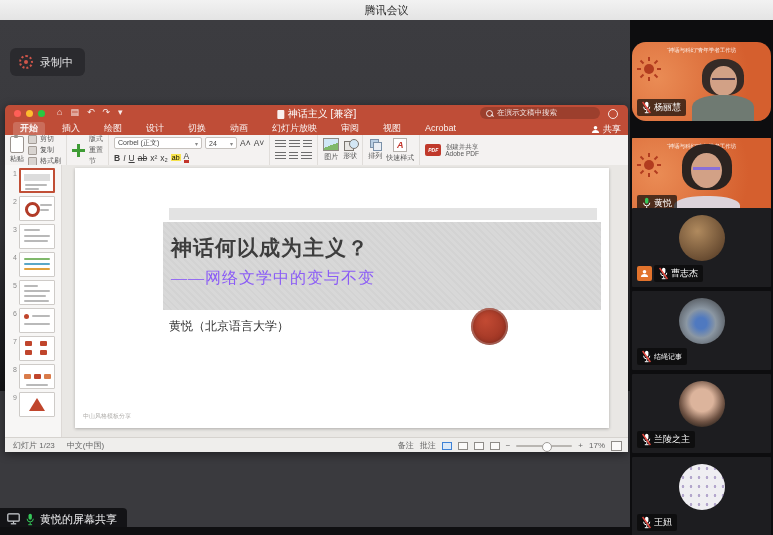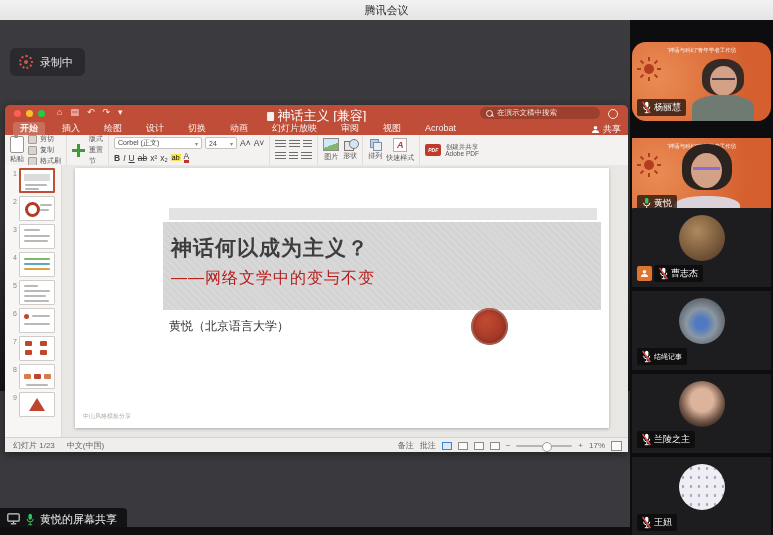--- a/index.html
+++ b/index.html
@@ -15,21 +15,21 @@
   .rec-badge span.lbl{font-size:11px;color:#e3e3e5;}
   
   .ppt{position:absolute;left:5px;top:85px;width:623px;height:347px;border-radius:5px 5px 0 0;overflow:hidden;box-shadow:0 2px 10px rgba(0,0,0,.45);}
   .ppt-titlebar{position:absolute;left:0;top:0;width:100%;height:17px;background:#bf4d37;}
   .traffic{position:absolute;left:9px;top:5px;display:flex;gap:5px;}
   .traffic i{width:7px;height:7px;border-radius:50%;display:block;}
   .tl-red{background:#ff5f57}.tl-yel{background:#febc2e}.tl-grn{background:#28c840}
   .qa-icons{position:absolute;left:52px;top:2px;display:flex;gap:8px;font-size:9px;color:rgba(255,255,255,.9);}
   .doc-title{position:absolute;left:50%;top:2px;transform:translateX(-50%);display:flex;align-items:center;gap:4px;}
   .doc-title .pg{width:7px;height:9px;background:rgba(255,255,255,.92);border-radius:1px;}
-  .doc-title span{font-size:13px;color:#fff;white-space:nowrap;}
+  .doc-title span{font-size:10px;color:#fff;white-space:nowrap;}
   .ppt-search{position:absolute;right:28px;top:2px;width:108px;height:12px;background:rgba(0,0,0,.18);border-radius:6px;display:flex;align-items:center;gap:4px;padding:0 6px;}
   .mag{width:5px;height:5px;border:1px solid rgba(255,255,255,.85);border-radius:50%;position:relative;flex:none;}
   .mag::after{content:"";position:absolute;left:4px;top:4px;width:3px;height:1px;background:rgba(255,255,255,.85);transform:rotate(45deg);}
   .ppt-search span{font-size:7.5px;color:rgba(255,255,255,.85);white-space:nowrap;}
   .gear{position:absolute;right:10px;top:4px;width:8px;height:8px;border:1.5px solid rgba(255,255,255,.85);border-radius:50%;}
   .ppt-tabs{position:absolute;left:0;top:17px;width:100%;height:13px;background:#bf4d37;display:flex;align-items:flex-end;padding-left:8px;box-sizing:border-box;gap:10px;}
   .tab{font-size:9px;line-height:13px;color:rgba(255,255,255,.93);padding:0 7px;white-space:nowrap;}
   .tab.active{background:rgba(255,255,255,.18);border-radius:3px 3px 0 0;font-weight:bold;}
   .share-btn{position:absolute;right:7px;top:18px;display:flex;align-items:center;gap:3px;}
   .share-btn span{font-size:9px;color:#fff;}
@@ -75,21 +75,21 @@
   .m-line{position:absolute;height:2px;background:#b9b9b9;border-radius:1px;}
   .m-ring{position:absolute;width:9px;height:9px;border:3px solid #b23c28;border-radius:50%;left:5px;top:5px;}
   .m-sq{position:absolute;width:7px;height:5px;background:#c0452c;border-radius:1px;}
   .m-tri{position:absolute;left:9px;top:5px;width:0;height:0;border-left:8px solid transparent;border-right:8px solid transparent;border-bottom:13px solid #c0452c;}
   
   .slide-area{position:absolute;left:56px;top:0;right:0;height:100%;}
   .slide{position:absolute;left:14px;top:3px;width:534px;height:260px;background:#fff;box-shadow:0 1px 3px rgba(0,0,0,.25);}
   .banner-strip{position:absolute;left:94px;top:40px;width:428px;height:12px;background:#e3e3e3;}
   .banner{position:absolute;left:88px;top:54px;width:438px;height:88px;background:#d8d8d8;background-image:repeating-linear-gradient(45deg,rgba(0,0,0,.025) 0 2px,transparent 2px 5px);}
   .sl-title{position:absolute;left:96px;top:66px;font-size:21px;font-weight:600;color:#3d3d3d;letter-spacing:1px;}
-  .sl-sub{position:absolute;left:96px;top:100px;font-size:16px;color:#b91c1c;letter-spacing:1px;}
+  .sl-sub{position:absolute;left:96px;top:100px;font-size:16px;color:#8b5cf6;letter-spacing:1px;font-family:Liberation Serif, serif;}
   .sl-author{position:absolute;left:94px;top:150px;font-size:12px;color:#333;}
   .seal{position:absolute;left:396px;top:140px;width:37px;height:37px;border-radius:50%;background:radial-gradient(circle at 40% 35%,#c24a33,#9c3423 75%);box-shadow:inset 0 0 0 2px rgba(255,255,255,.22), inset 0 0 6px rgba(0,0,0,.35);}
   .sl-footer{position:absolute;left:8px;bottom:7px;font-size:6px;color:#b0aeab;}
   
   .ppt-status{position:absolute;left:0;top:332px;width:100%;height:15px;background:#efeeec;border-top:1px solid #d6d3cf;display:flex;align-items:center;font-size:8px;color:#666;}
   .st-left{display:flex;gap:12px;padding-left:8px;}
   .st-right{margin-left:auto;display:flex;align-items:center;gap:6px;padding-right:6px;}
   .vicon{width:10px;height:8px;border:1px solid #8f8c88;background:#fbfaf9;box-sizing:border-box;}
   .vicon.on{border:1px solid #3d81d6;background:#dcе9f7;background:#dce9f7;}
   .slider{width:56px;height:2px;background:#b9b6b2;border-radius:1px;position:relative;}

